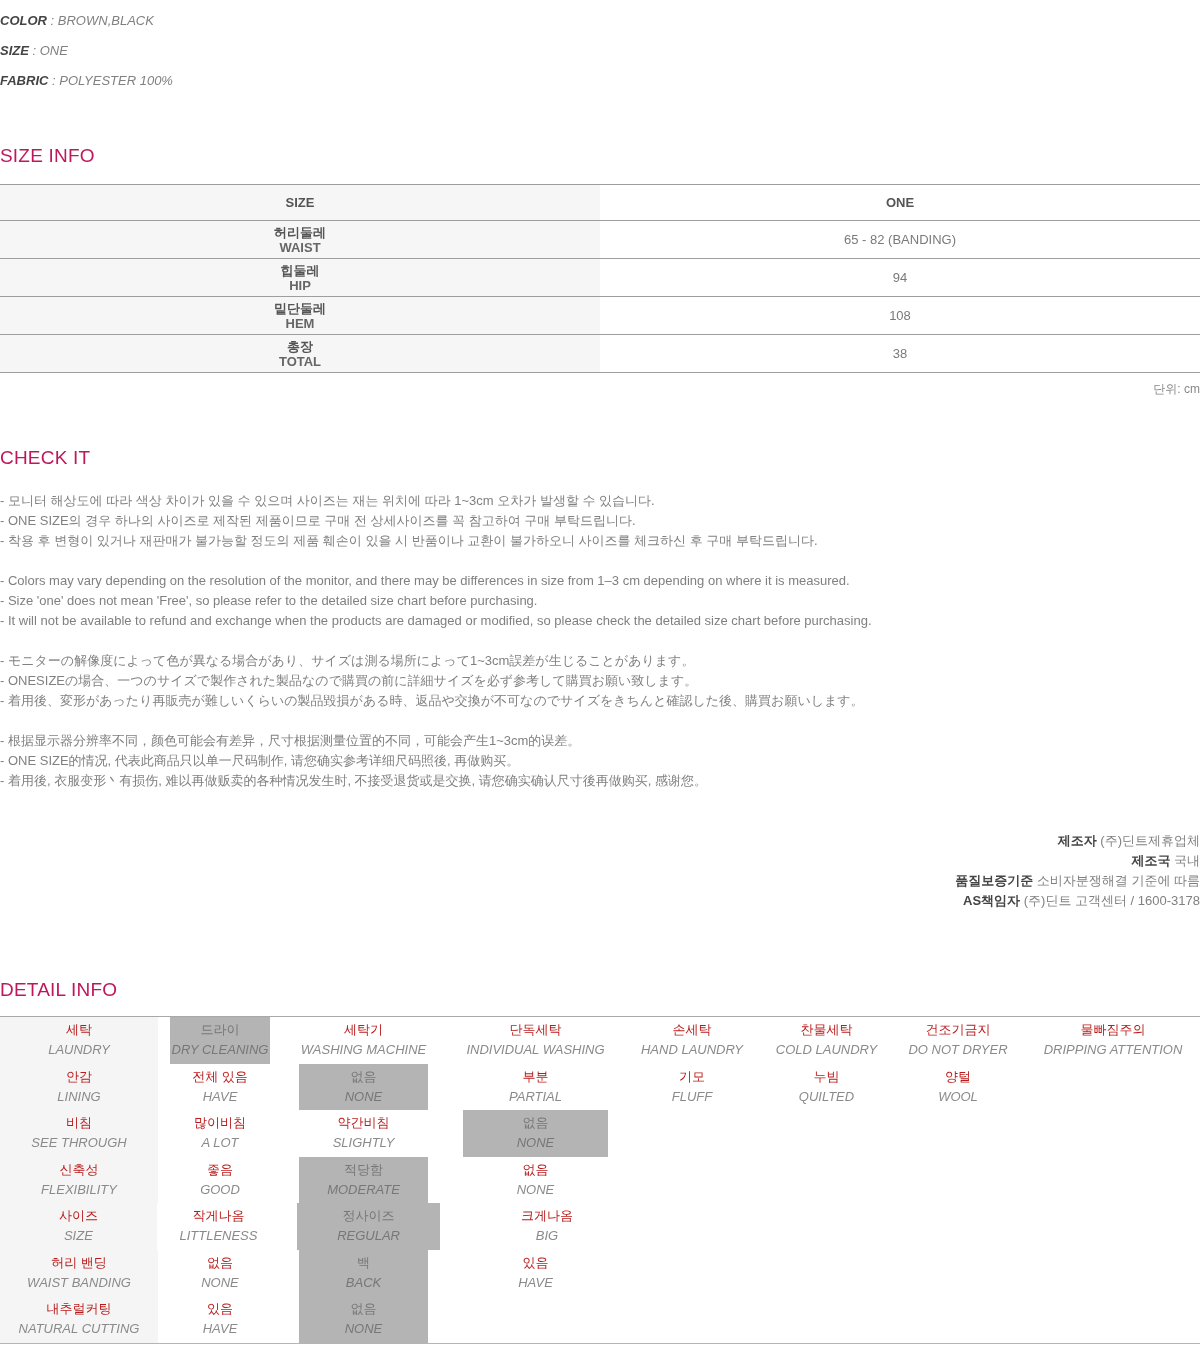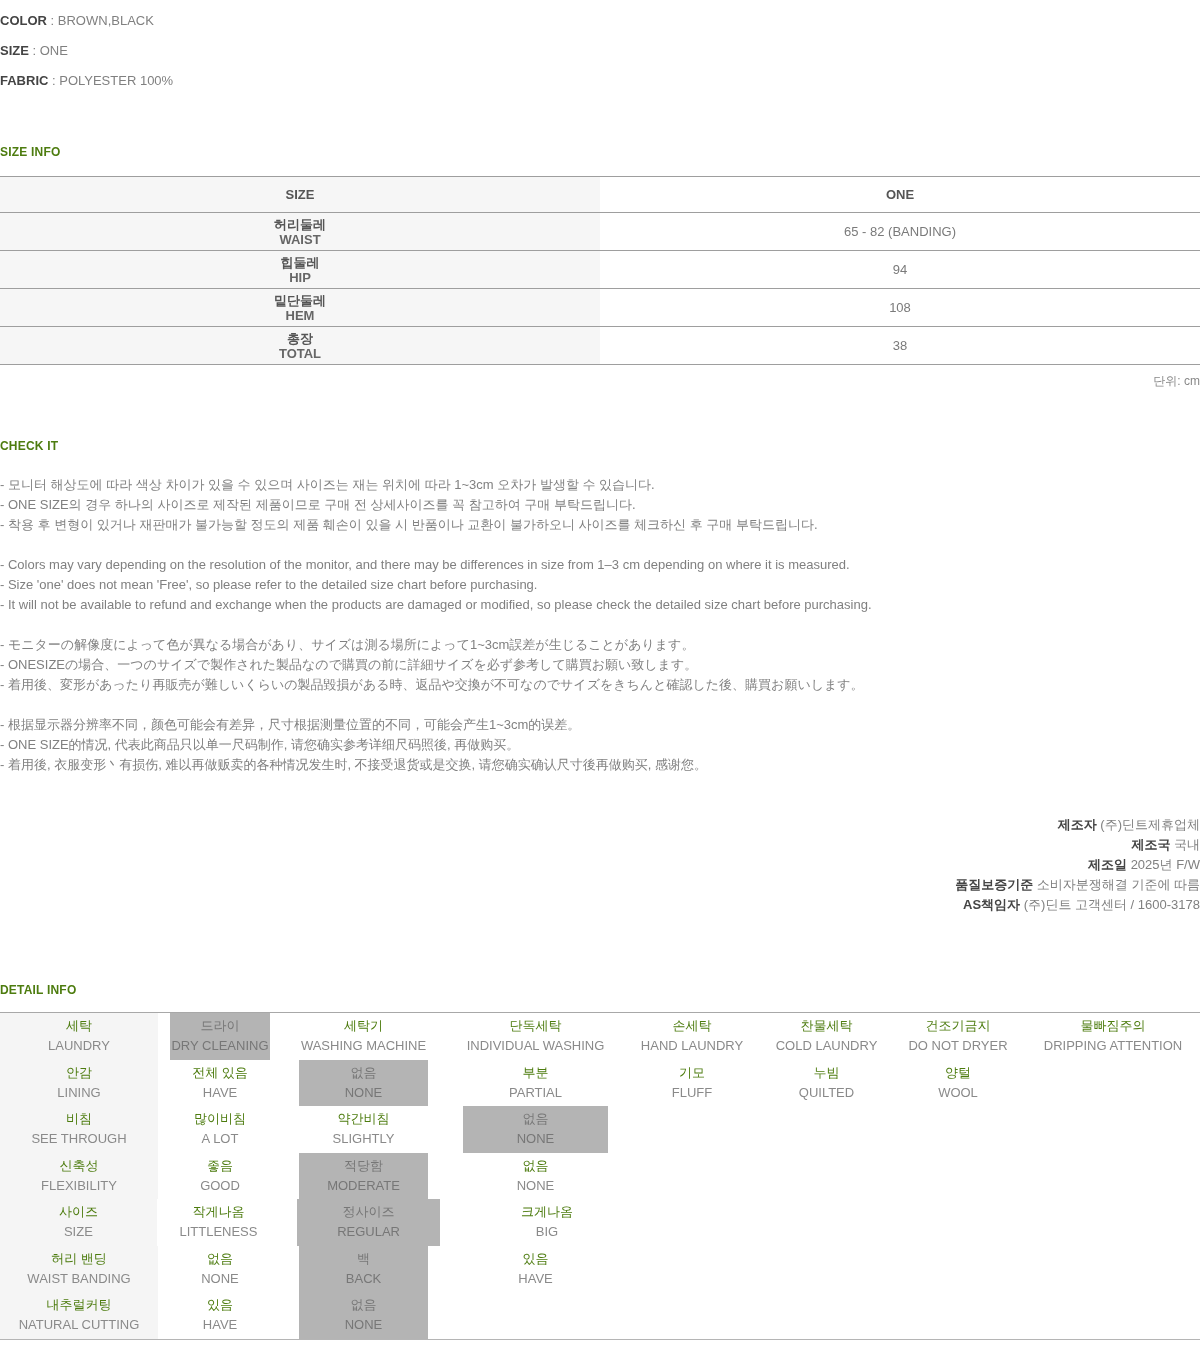--- a/index.html
+++ b/index.html
@@ -10,28 +10,28 @@
   *{box-sizing:border-box;}
   html,body{margin:0;padding:0;}
   body{
     width:1200px;height:1348px;overflow:hidden;background:#fff;
     font-family:"Liberation Sans", sans-serif;
     -webkit-font-smoothing:antialiased;
   }
   .page{width:1200px;height:1348px;position:relative;}
 
   
-  .specs{padding-top:5px;}
+  .specs{padding-top:5px;font-style:italic;}
   .spec-line{height:30px;display:flex;align-items:center;font-size:13px;}
   .spec-label{font-weight:bold;color:#444;}
   .spec-sep{color:#808080;white-space:pre;}
   .spec-value{color:#808080;}
 
   
-  .section-heading{font-size:12px;font-weight:bold;color:#4d7c0f;letter-spacing:0.2px;}
+  .section-heading{font-size:19px;font-weight:normal;color:#be185d;letter-spacing:0.2px;}
   .h-size{margin-top:50px;}
   .h-check{margin-top:49px;}
   .h-detail{margin-top:68px;}
 
   
   .size-table{margin-top:17px;border-top:1px solid var(--border);border-bottom:1px solid var(--border);}
   .st-row{display:flex;}
   .st-row + .st-row{border-top:1px solid var(--border);}
   .st-header{height:35px;}
   .st-body-row{height:38px;}
@@ -52,22 +52,22 @@
   .mk-line{font-size:13px;line-height:20px;color:#808080;text-align:right;}
   .mk-label{font-weight:bold;color:#444;}
 
   
   .detail-table{margin-top:15px;border-top:1px solid #a8a8a8;border-bottom:1px solid #b5b5b5;}
   .dt-row{display:flex;height:46.5px;}
   .dt-cell{display:flex;flex-direction:column;align-items:center;justify-content:center;text-align:center;height:100%;}
   .dt-cell.label{background:var(--labelbg);}
   .dt-cell.selected{background:var(--highlight);}
   .dt-cell.selected .dt-ko,.dt-cell.selected .dt-en{color:#777;}
-  .dt-ko{font-size:13px;line-height:20px;color:#4d7c0f;white-space:nowrap;}
-  .dt-en{font-size:13px;line-height:20px;color:#8a8a8a;white-space:nowrap;}
+  .dt-ko{font-size:13px;line-height:20px;color:#b91c1c;white-space:nowrap;}
+  .dt-en{font-size:13px;line-height:20px;color:#8a8a8a;white-space:nowrap;font-style:italic;}
 </style>
 </head>
 <body>
 
 <div class="page">
 
   <div class="specs">
     <div class="spec-line">
       <span class="spec-label">COLOR</span>
         <span class="spec-sep"> : </span>
@@ -145,21 +145,20 @@
       <div class="ck-para">
         <div class="ck-line">- 根据显示器分辨率不同，颜色可能会有差异，尺寸根据测量位置的不同，可能会产生1~3cm的误差。</div>
         <div class="ck-line">- ONE SIZE的情况, 代表此商品只以单一尺码制作, 请您确实参考详细尺码照後, 再做购买。</div>
         <div class="ck-line">- 着用後, 衣服变形丶有损伤, 难以再做贩卖的各种情况发生时, 不接受退货或是交换, 请您确实确认尺寸後再做购买, 感谢您。</div>
       </div>
     </div>
 
   <div class="maker">
       <div class="mk-line"><span class="mk-label">제조자</span> <span class="mk-value">(주)딘트제휴업체</span></div>
       <div class="mk-line"><span class="mk-label">제조국</span> <span class="mk-value">국내</span></div>
-      <div class="mk-line"><span class="mk-label">제조일</span> <span class="mk-value">2025년 F/W</span></div>
       <div class="mk-line"><span class="mk-label">품질보증기준</span> <span class="mk-value">소비자분쟁해결 기준에 따름</span></div>
       <div class="mk-line"><span class="mk-label">AS책임자</span> <span class="mk-value">(주)딘트 고객센터 / 1600-3178</span></div>
     </div>
 
   <div class="section-heading h-detail">DETAIL INFO</div>
   <div class="detail-table">
       <div class="dt-row">
         <div class="dt-cell label" style="width: 158px; margin-left: 0px;">
           <div class="dt-ko">세탁</div>
           <div class="dt-en">LAUNDRY</div>

